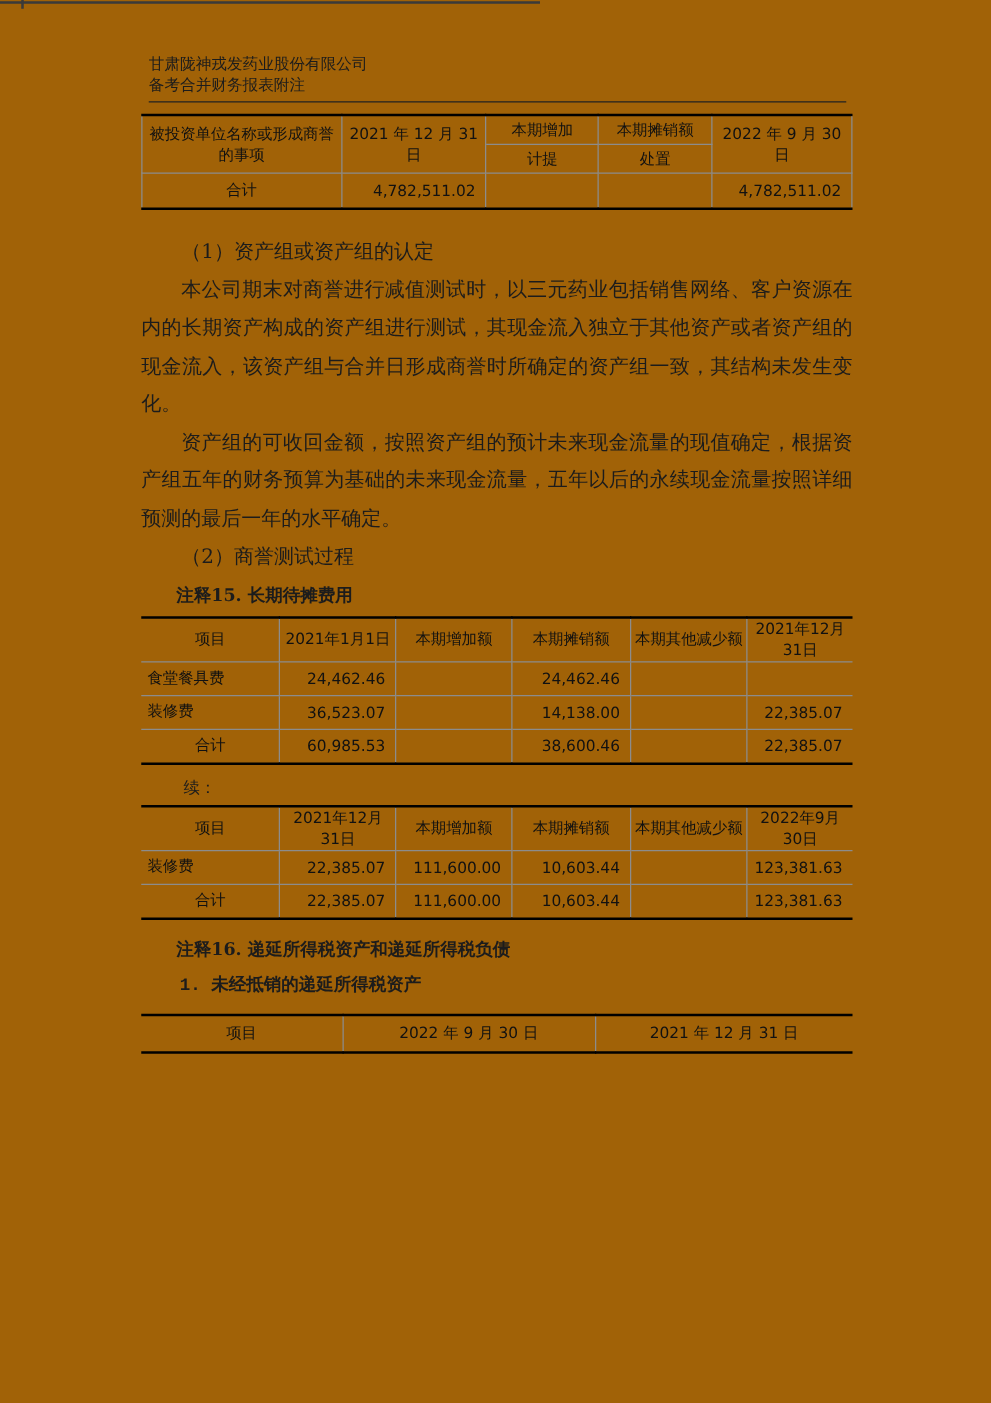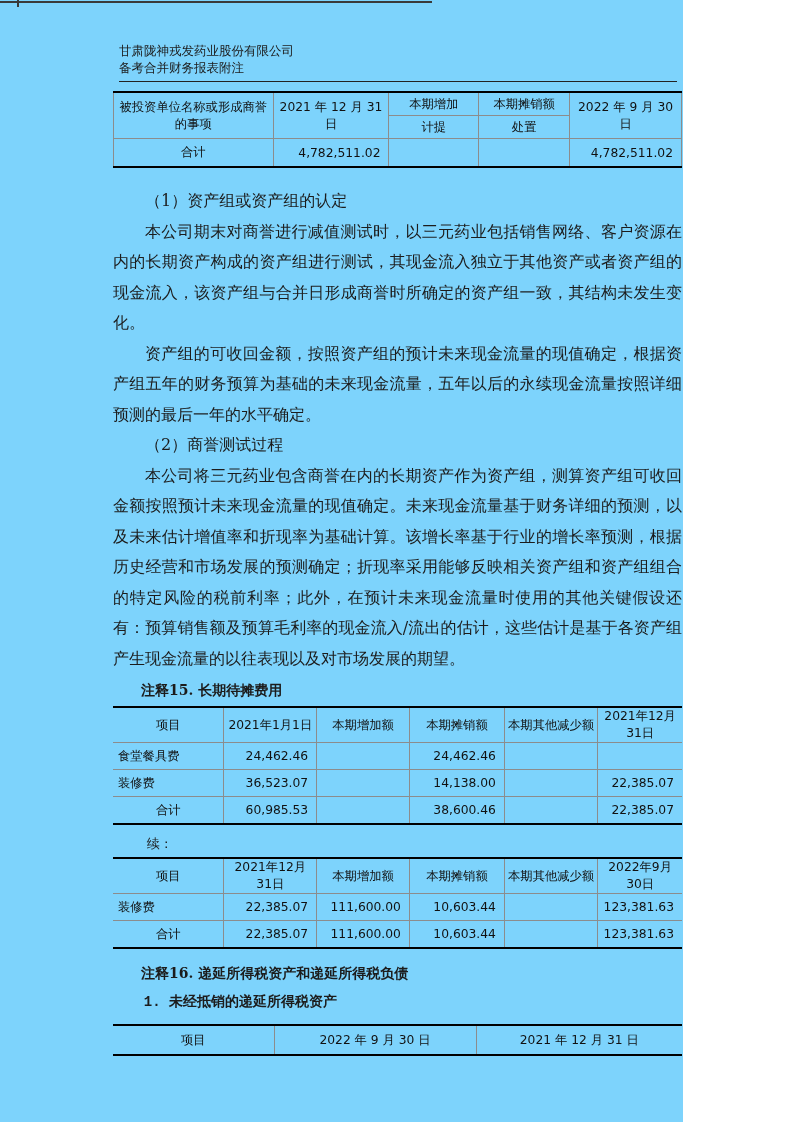--- a/index.html
+++ b/index.html
@@ -1,19 +1,19 @@
 <!DOCTYPE html>
 <html><head>
 <meta charset="utf-8">
 <style>
   html,body { margin:0; padding:0; background:#ffffff; }
   .page {
     position:relative;
-    width:683px; height:1122px;
-    background:#7dd3fc;
+    width:793px; height:1122px;
+    background:#a16207;
     font-family:"DejaVu Serif","Liberation Serif",serif;
     color:#1c1c1c;
     overflow:hidden;
   }
   .scan-edge-top { position:absolute; top:1px; left:0; width:432px; height:2px; background:#3a3a3a; }
   .scan-notch   { position:absolute; top:0; left:17px; width:2px; height:7px; background:#3a3a3a; }
 
   .content { margin-left:113px; width:569px; }
 
   
@@ -101,21 +101,20 @@
         <td class="r">4,782,511.02</td>
       </tr>
     </tbody>
       </table>
 
     <div class="text-block">
       <p class="sub-heading">（1）资产组或资产组的认定</p>
       <p>本公司期末对商誉进行减值测试时，以三元药业包括销售网络、客户资源在内的长期资产构成的资产组进行测试，其现金流入独立于其他资产或者资产组的现金流入，该资产组与合并日形成商誉时所确定的资产组一致，其结构未发生变化。</p>
       <p>资产组的可收回金额，按照资产组的预计未来现金流量的现值确定，根据资产组五年的财务预算为基础的未来现金流量，五年以后的永续现金流量按照详细预测的最后一年的水平确定。</p>
       <p class="sub-heading">（2）商誉测试过程</p>
-      <p>本公司将三元药业包含商誉在内的长期资产作为资产组，测算资产组可收回金额按照预计未来现金流量的现值确定。未来现金流量基于财务详细的预测，以及未来估计增值率和折现率为基础计算。该增长率基于行业的增长率预测，根据历史经营和市场发展的预测确定；折现率采用能够反映相关资产组和资产组组合的特定风险的税前利率；此外，在预计未来现金流量时使用的其他关键假设还有：预算销售额及预算毛利率的现金流入/流出的估计，这些估计是基于各资产组产生现金流量的以往表现以及对市场发展的期望。</p>
     </div>
 
     <p class="note-title note15-title sub-heading">注释15. 长期待摊费用</p>
 
     <table class="t-note15 no-outer">
       <colgroup>
         <col style="width:19.5%">
           <col style="width:16.3%">
           <col style="width:16.3%">
           <col style="width:16.7%">

